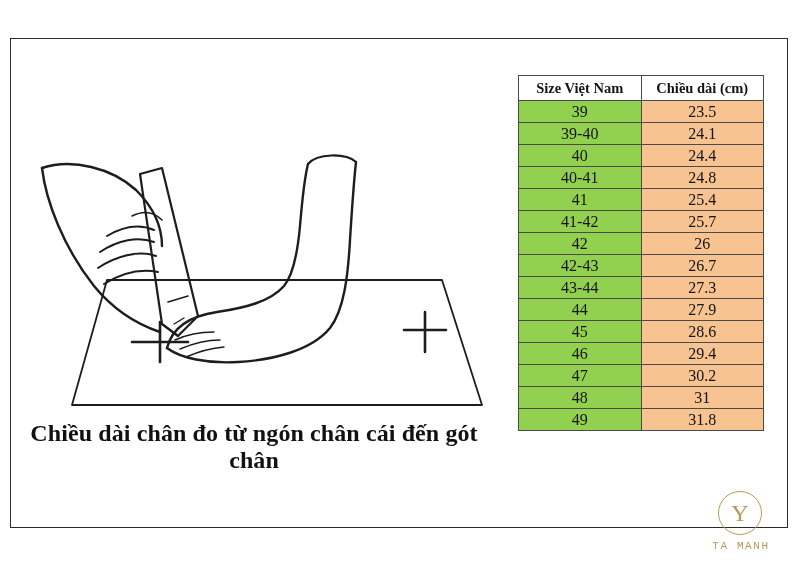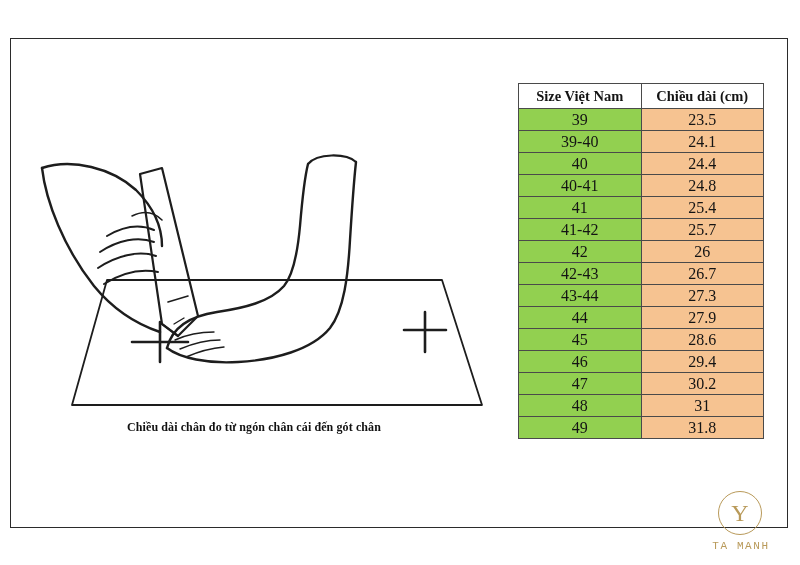--- a/index.html
+++ b/index.html
@@ -43,30 +43,30 @@
   .illustration svg {
     display: block;
   }
   .caption {
     position: absolute;
     left: 14px;
     top: 420px;
     width: 480px;
     text-align: center;
     font-family: "Liberation Serif", serif;
-    font-size: 12px;
+    font-size: 24px;
     font-weight: bold;
     color: #111111;
     letter-spacing: 0.1px;
   }
   
   .table-wrap {
     position: absolute;
     left: 518px;
-    top: 83px;
+    top: 75px;
     width: 280px;
   }
   table.size-table {
     border-collapse: collapse;
     width: 246px;
     table-layout: fixed;
   }
   table.size-table th,
   table.size-table td {
     border: 1px solid #4a4a4a;

